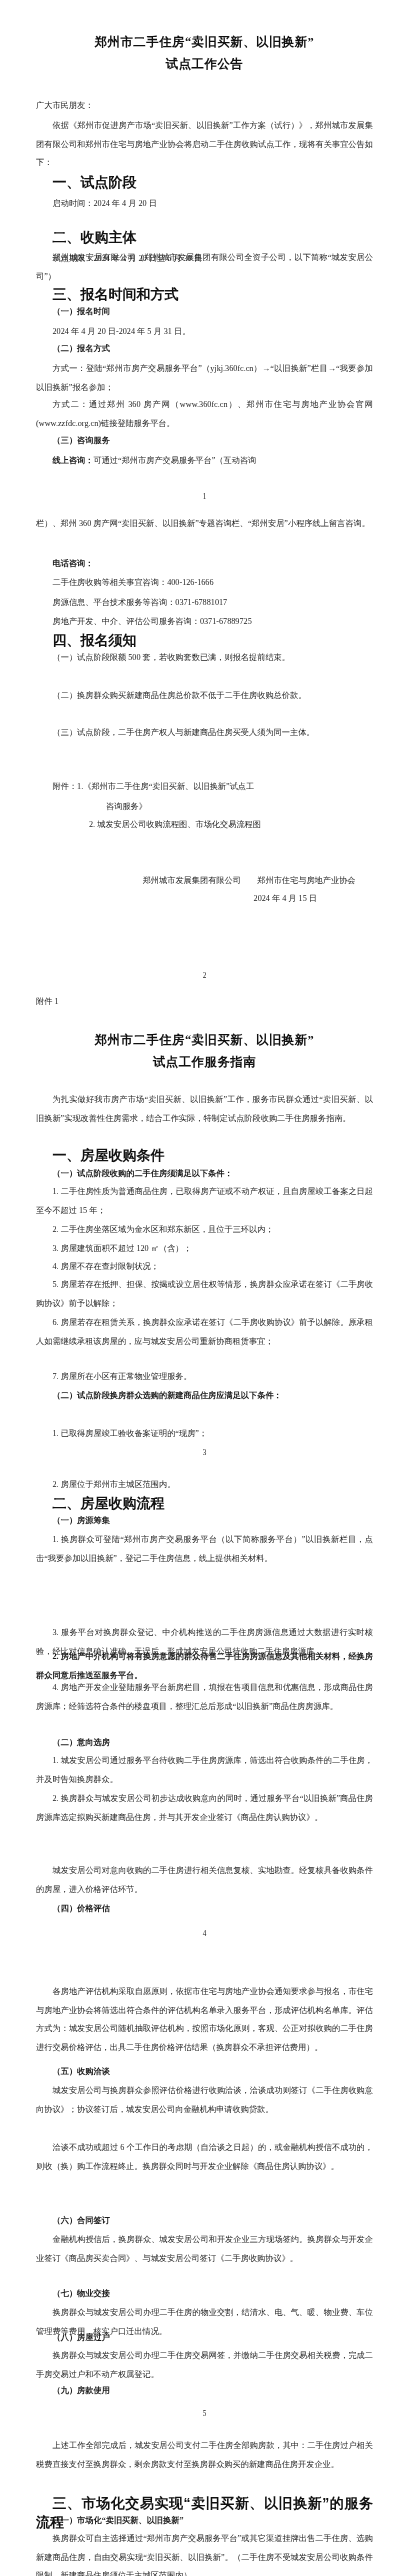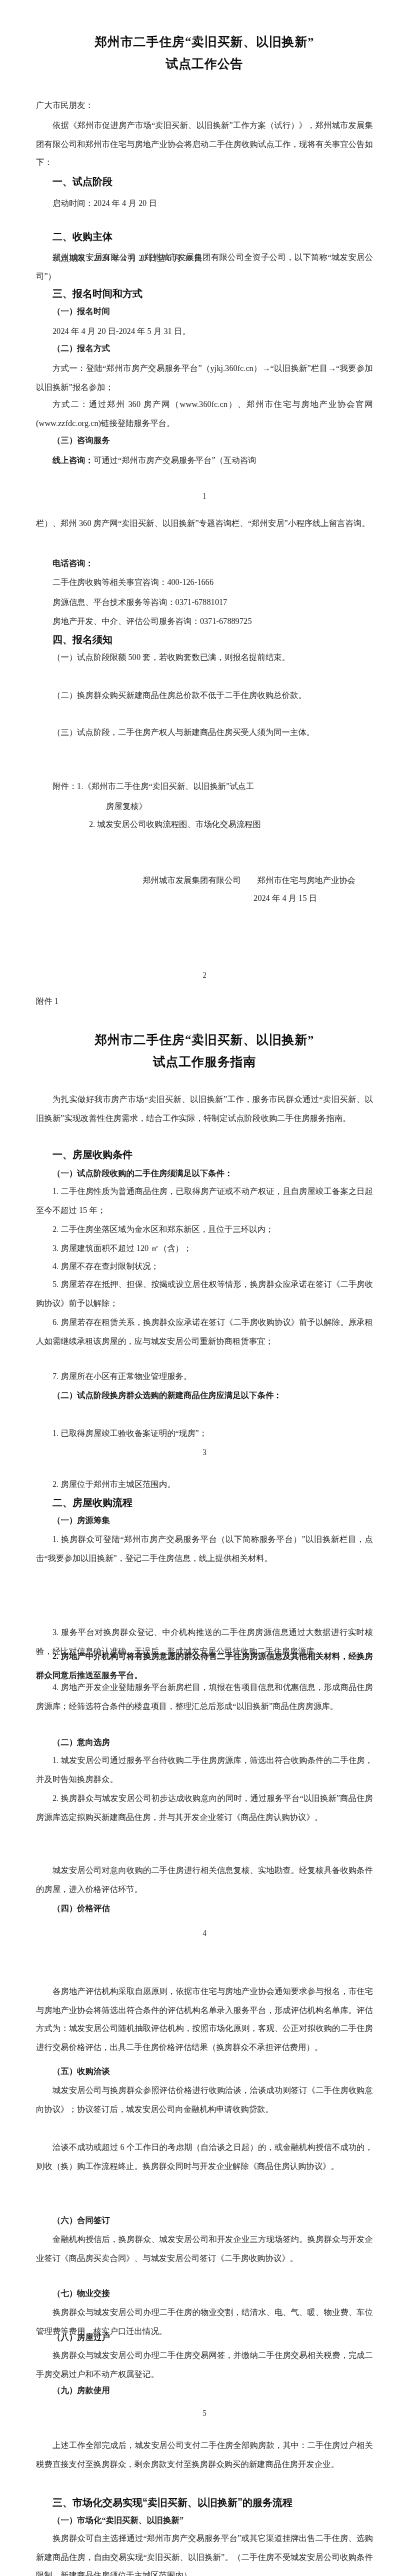--- a/index.html
+++ b/index.html
@@ -1,19 +1,19 @@
 <!DOCTYPE html>
 <html style="font-size:8.2px"><head>
 <meta charset="utf-8">
 <style>
   html,body { margin:0; padding:0; background:#ffffff; }
   .canvas { position:relative; width:409px; height:3852px; background:#fff; margin:0 auto; overflow:hidden; font-family:"Liberation Serif", serif; }
   .blk { position:absolute; left:36px; width:337px; font-size:8.2px; line-height:18.5px; color:#1b1b1b; text-align:justify; }
   .ind { text-indent:16.5px; }
-  .hd { font-family:"Liberation Sans", sans-serif; font-weight:bold; font-size:10px; color:#111; }
+  .hd { font-family:"Liberation Sans", sans-serif; font-weight:bold; font-size:14px; color:#111; }
   .sub { font-weight:bold; }
   .bold { font-weight:bold; }
   .ttl { position:absolute; left:0; width:409px; text-align:center; font-weight:bold; font-size:12.4px; color:#101010; letter-spacing:0.5px; line-height:20.6px; }
   .pgnum { position:absolute; left:0; width:409px; text-align:center; font-size:7.2px; color:#222; }
   .rt { text-align:right; }
 </style>
 </head>
 <body>
 
 <div class="canvas">
@@ -47,21 +47,21 @@
   <div class="blk ind" style="top:574px;">二手住房收购等相关事宜咨询：400-126-1666</div>
   <div class="blk ind" style="top:594px;">房源信息、平台技术服务等咨询：0371-67881017</div>
   <div class="blk ind" style="top:613px;">房地产开发、中介、评估公司服务咨询：0371-67889725</div>
 
   <div class="blk hd ind" style="top:631px;">四、报名须知</div>
   <div class="blk ind" style="top:649px;">（一）试点阶段限额 500 套，若收购套数已满，则报名提前结束。</div>
   <div class="blk ind" style="top:687px;">（二）换房群众购买新建商品住房总价款不低于二手住房收购总价款。</div>
   <div class="blk ind" style="top:724px;">（三）试点阶段，二手住房产权人与新建商品住房买受人须为同一主体。</div>
 
   <div class="blk ind" style="top:778px;">附件：1.《郑州市二手住房“卖旧买新、以旧换新”试点工</div>
-  <div class="blk" style="top:798px; left:106px; width:268px;">房屋复核》</div>
+  <div class="blk" style="top:798px; left:106px; width:268px;">咨询服务》</div>
   <div class="blk" style="top:816px; left:89px; width:284px;">2. 城发安居公司收购流程图、市场化交易流程图</div>
 
   <div class="blk rt" style="top:872px; padding-right:17.5px; box-sizing:border-box;"><span>郑州城市发展集团有限公司</span>　　<span>郑州市住宅与房地产业协会</span></div>
   <div class="blk rt" style="top:890px; padding-right:56px; box-sizing:border-box;">2024 年 4 月 15 日</div>
 
   <div class="pgnum" style="top:972px;">2</div>
 
   <div class="blk" style="top:993px;">附件 1</div>
   <div class="ttl" style="top:1030px;">郑州市二手住房“卖旧买新、以旧换新”</div>
   <div class="ttl" style="top:1052px;">试点工作服务指南</div>

